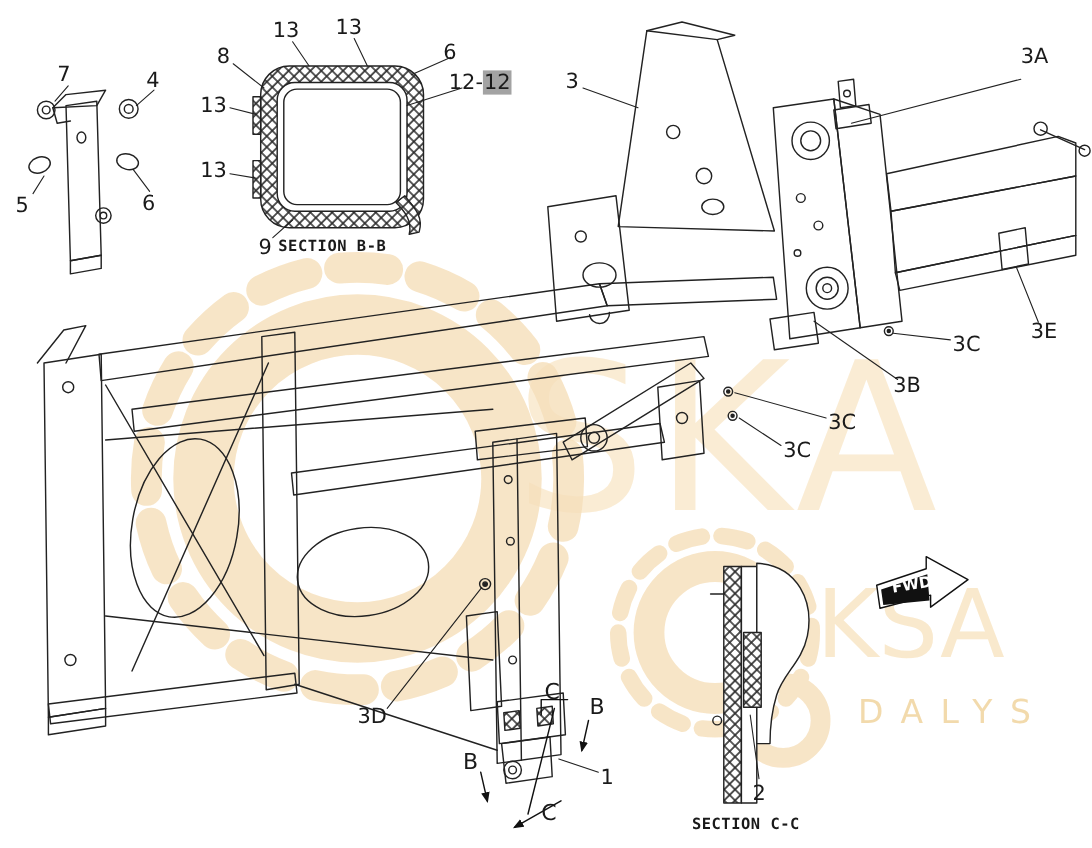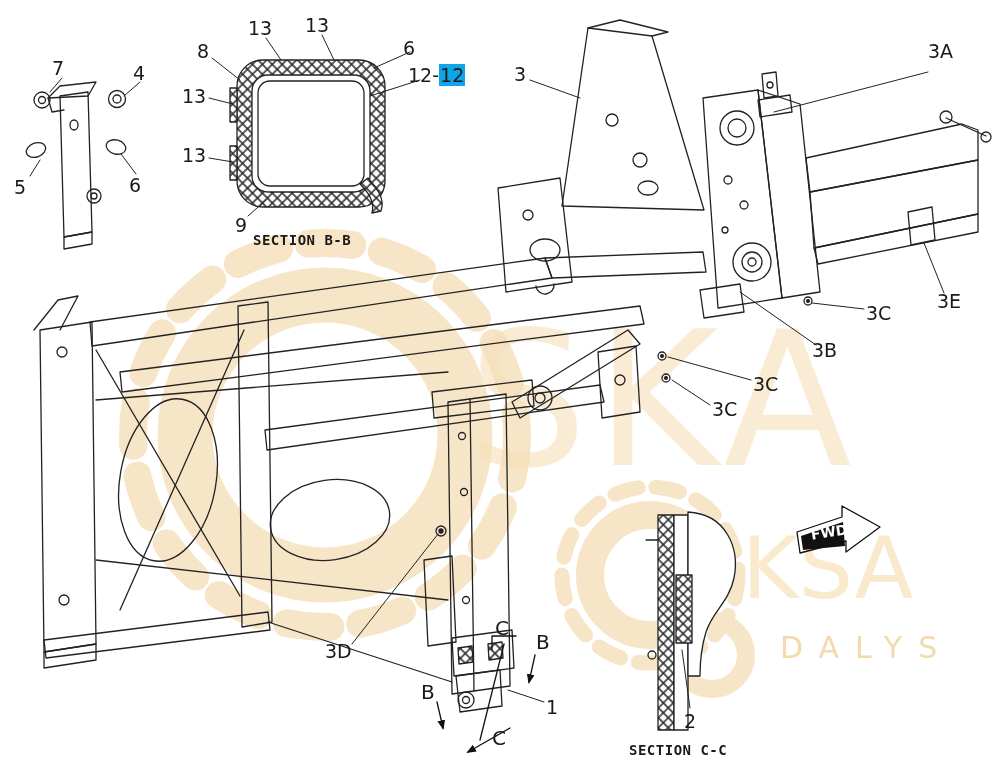--- a/index.html
+++ b/index.html
@@ -7,21 +7,21 @@
   .canvas{position:relative;width:993px;height:771px;background:#fff;overflow:hidden;
           font-family:"DejaVu Sans",sans-serif;color:#1a1a1a}
   svg.art{position:absolute;left:0;top:0}
   .wm{position:absolute;font-weight:normal;pointer-events:none;white-space:nowrap}
   .wm-large{left:468px;top:290px;font-size:188px;letter-spacing:8px;color:rgba(246,221,176,.55)}
   .wm-mid{left:742px;top:518px;font-size:86px;color:rgba(245,219,172,.6)}
   .wm-small{left:780px;top:630px;font-size:30px;letter-spacing:16px;color:rgba(240,211,158,.85)}
   .lbl{position:absolute;font-size:19px;white-space:nowrap}
   .lbl.big{font-size:20px}
   .sect{font-family:"DejaVu Sans Mono",monospace;font-weight:bold;font-size:14px;letter-spacing:.5px}
-  .hl{background:#0ea5e9;padding:0 1px}
+  .hl{background:#a3a3a3;padding:0 1px}
   .fwd-text{position:absolute;left:806px;top:524px;width:46px;text-align:center;
             font-size:14px;font-weight:bold;color:#fff;transform:rotate(-9deg)}
 </style>
 </head>
 <body>
 
 <div class="canvas">
 
   <div class="wm wm-large">SKA</div>
   <div class="wm wm-small">DALYS</div>
@@ -216,21 +216,21 @@
   <div class="lbl" style="left:14px;top:176px">5</div>
   <div class="lbl" style="left:129px;top:174px">6</div>
   <div class="lbl" style="left:197px;top:40px">8</div>
   <div class="lbl" style="left:248px;top:17px">13</div>
   <div class="lbl" style="left:305px;top:14px">13</div>
   <div class="lbl" style="left:403px;top:37px">6</div>
   <div class="lbl" style="left:408px;top:64px"><span>12-</span><span class="hl">12</span></div>
   <div class="lbl" style="left:182px;top:85px">13</div>
   <div class="lbl" style="left:182px;top:144px">13</div>
   <div class="lbl" style="left:235px;top:214px">9</div>
-  <div class="lbl sect" style="left:253px;top:232px">SECTION B-B</div>
+  <div class="lbl sect" style="left:253px;top:216px">SECTION B-B</div>
 
   <div class="lbl" style="left:514px;top:63px">3</div>
   <div class="lbl" style="left:928px;top:40px">3A</div>
   <div class="lbl" style="left:866px;top:302px">3C</div>
   <div class="lbl" style="left:937px;top:290px">3E</div>
   <div class="lbl" style="left:812px;top:339px">3B</div>
   <div class="lbl" style="left:753px;top:373px">3C</div>
   <div class="lbl" style="left:712px;top:398px">3C</div>
   <div class="lbl" style="left:325px;top:640px">3D</div>
   <div class="lbl" style="left:546px;top:696px">1</div>

